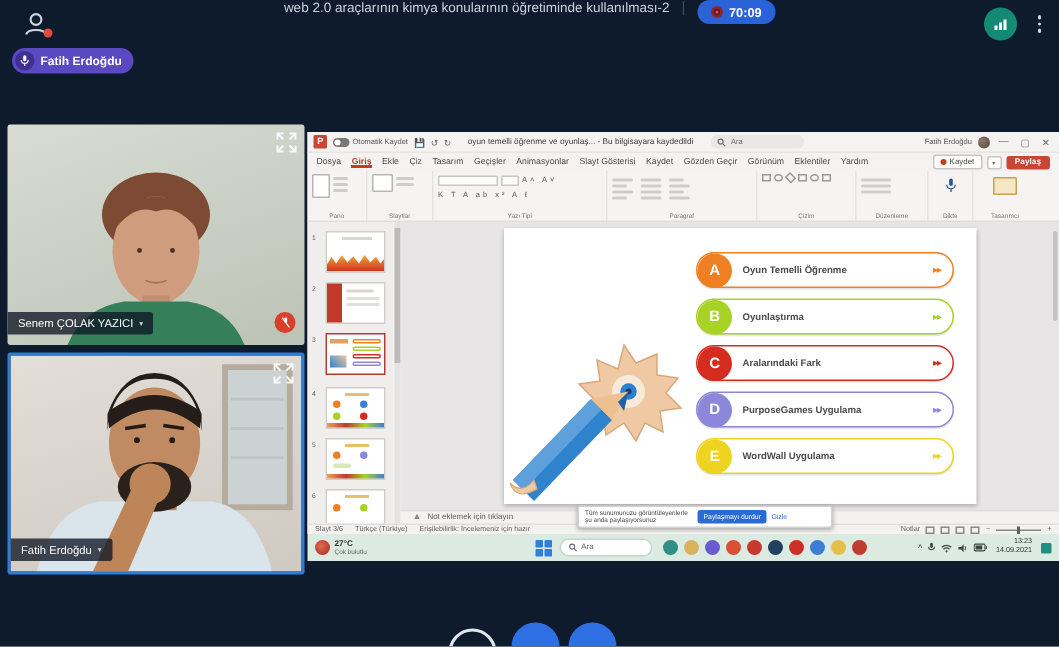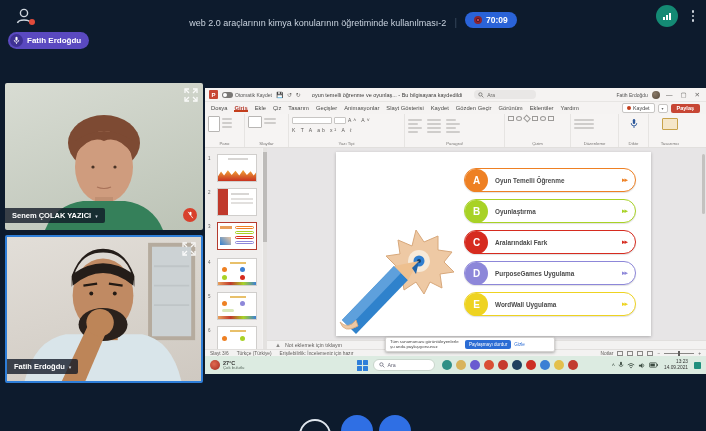--- a/index.html
+++ b/index.html
@@ -1,39 +1,39 @@
 <!DOCTYPE html>
 <html><head>
 <meta charset="utf-8">
 <style>
   * { margin:0; padding:0; box-sizing:border-box; }
   html,body { width:706px; height:431px; }
   body { font-family:"Liberation Sans","DejaVu Sans",sans-serif; }
   #app { position:relative; width:706px; height:431px; background:#0d1b2d; overflow:hidden; }
 
   
-  .topbar { position:absolute; left:0; top:0; right:0; height:28px; display:flex; align-items:flex-end; justify-content:center; gap:8px; }
+  .topbar { position:absolute; left:0; top:0; right:0; height:28px; display:flex; align-items:flex-start; justify-content:center; gap:8px; }
   .top-title { font-size:9px; color:#c9d3df; }
   .top-divider { color:#3c4c61; font-size:10px; }
   .timer-pill { display:flex; align-items:center; gap:4px; background:#2a63d8; border-radius:10px; padding:3px 9px; color:#fff; font-size:8.5px; font-weight:bold; }
   .rec-dot { width:8px; height:8px; border-radius:50%; background:#5a1420; border:2px solid #8c2430; position:relative; }
   .rec-dot::after{ content:""; position:absolute; left:1px; top:1px; width:2px; height:2px; border-radius:50%; background:#e25563; }
   .people-top { position:absolute; left:14px; top:6px; width:20px; height:20px; }
   .people-top .dot { position:absolute; right:-1px; bottom:1px; width:6px; height:6px; border-radius:50%; background:#e14b3b; }
   .signal-btn { position:absolute; right:28px; top:5px; width:22px; height:22px; border-radius:50%; background:#148a74; display:flex; align-items:center; justify-content:center; }
   .menu-dots { position:absolute; right:8px; top:7px; width:10px; height:18px; display:flex; flex-direction:column; align-items:center; justify-content:center; gap:2px; }
   .menu-dots span { width:2.5px; height:2.5px; border-radius:50%; background:#cfd6de; }
 
   
   .speaker-badge { position:absolute; left:8px; top:32px; height:17px; display:flex; align-items:center; gap:4px; background:#5a49c0; border-radius:9px; padding:2px 8px 2px 2px; }
   .speaker-badge .mic-circ { width:13px; height:13px; border-radius:50%; background:#3e3193; display:flex; align-items:center; justify-content:center; }
   .speaker-badge .nm { color:#fff; font-size:8px; font-weight:bold; }
 
   
-  .tile { position:absolute; left:5px; width:198px; border-radius:2px; overflow:hidden;font-weight:bold; }
+  .tile { position:absolute; left:5px; width:198px; border-radius:2px; overflow:hidden; }
   .tile1 { top:83px; height:147px; background:linear-gradient(160deg,#d8dcd3,#bcc3b6); }
   .tile2 { top:235px; height:148px; background:linear-gradient(165deg,#e2ded8,#cfc9c1); border:2px solid #2e7ed8; }
   .tile svg.person { position:absolute; left:0; top:0; width:100%; height:100%; }
   .name-tag { position:absolute; left:0; bottom:7px; background:rgba(15,23,37,0.78); color:#fff; font-size:7.5px; padding:3px 7px; border-radius:0 2px 2px 0; display:flex; align-items:center; gap:4px; }
   .name-tag .chev { font-size:5px; color:#cfd6de; }
   .expand-btn { position:absolute; right:5px; top:5px; width:14px; height:14px; opacity:.9; }
   .mute-ind { position:absolute; right:6px; bottom:8px; width:14px; height:14px; border-radius:50%; background:#d8402c; display:flex; align-items:center; justify-content:center; }
 
   
   .ppt { position:absolute; left:205px; top:88px; width:501px; height:268px; background:#f3f2f1; font-size:6px; color:#444; }

